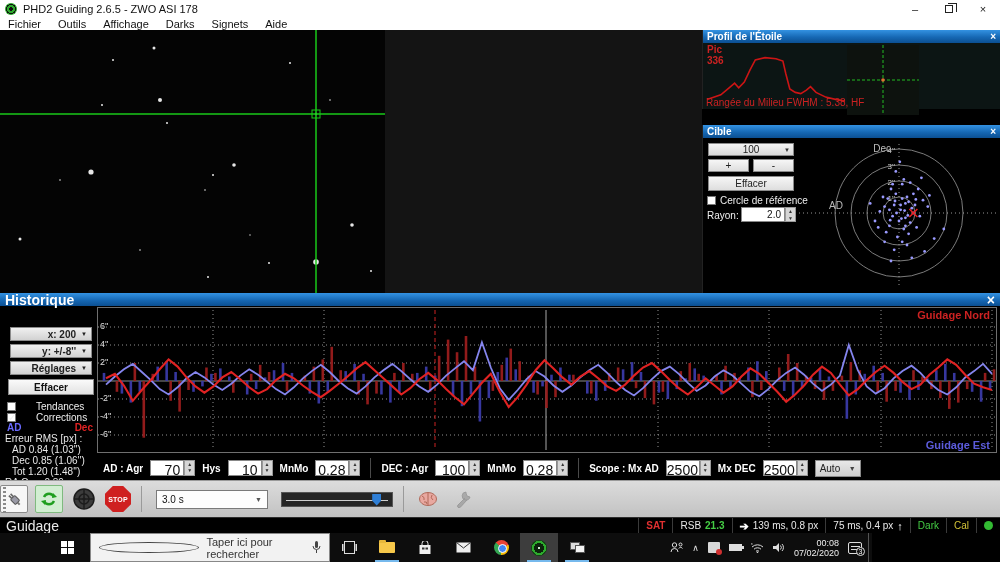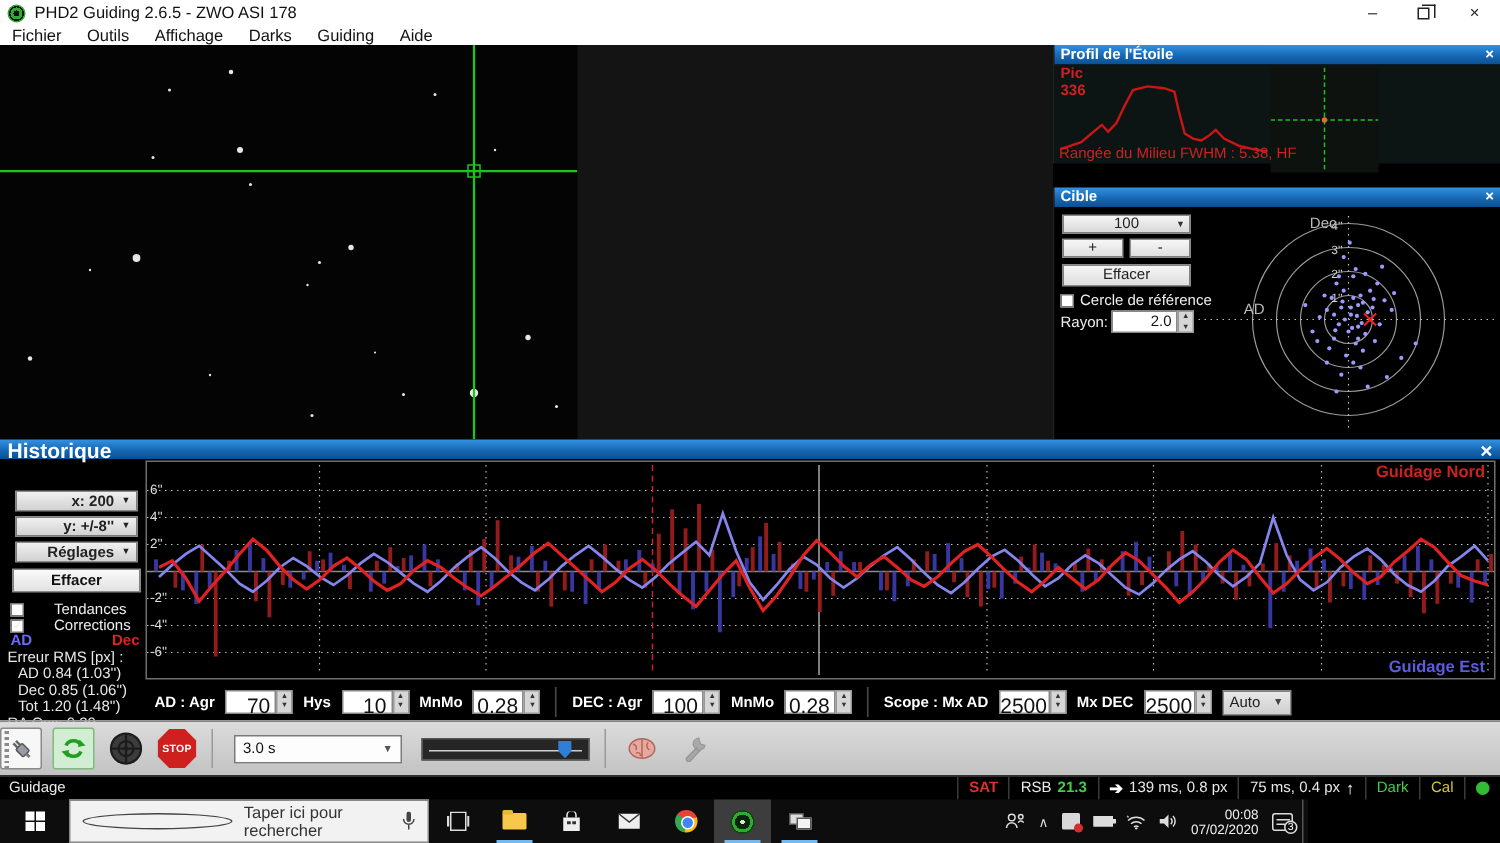--- a/index.html
+++ b/index.html
@@ -82,31 +82,31 @@
   .stop{width:26px;height:26px;background:#cf2020;clip-path:polygon(30% 0,70% 0,100% 30%,100% 70%,70% 100%,30% 100%,0 70%,0 30%);display:flex;align-items:center;justify-content:center;color:#fff;font-size:7px;font-weight:bold;letter-spacing:.2px;}
   .expo{width:112px;height:19px;background:#fdfdfd;border:1px solid #7a7a7a;display:flex;align-items:center;justify-content:space-between;padding:0 5px;font-size:10px;color:#111;margin-left:4px;}
   .expo i{font-style:normal;font-size:7px;color:#555;}
   .slider{position:relative;width:112px;height:15px;background:#262626;border:1px solid #555;margin-left:6px;}
   .slider .track{position:absolute;left:4px;right:4px;top:7px;height:1px;background:#cfcfcf;}
   .handle{position:absolute;left:82%;top:1px;width:9px;height:12px;background:#2f7fd6;clip-path:polygon(0 0,100% 0,100% 60%,50% 100%,0 60%);}
   .tbsep{width:1px;height:26px;background:#9a9a9a;margin:0 3px;}
 
   
   .statusbar{left:0;top:517px;width:1000px;height:16px;background:#000;border-top:1px solid #2e2e2e;display:flex;align-items:center;}
-  .st-state{color:#e8e8e8;font-size:10px;padding-left:6px;}
+  .st-state{color:#e8e8e8;font-size:14px;padding-left:6px;}
   .st-right{margin-left:auto;display:flex;align-items:center;height:100%;}
   .st-seg{display:flex;align-items:center;gap:4px;padding:0 7px;height:100%;border-left:1px solid #3a3a3a;font-size:10px;color:#e8e8e8;white-space:nowrap;}
   .sat{color:#e03030;font-weight:bold;}
   .rsbv{color:#44cc44;font-weight:bold;}
   .darktxt{color:#44cc44;} .caltxt{color:#d4c438;}
   .st-dot{width:9px;height:9px;border-radius:50%;background:#33bb33;}
   .st-arrow{color:#fff;font-weight:bold;font-size:11px;line-height:10px;}
 
   
-  .taskbar{left:0;top:533px;width:872px;height:29px;background:#0d0d0d;display:flex;align-items:stretch;}
+  .taskbar{left:0;top:533px;width:872px;height:29px;background:#0d0d0d;display:flex;align-items:stretch;padding-left:44px;}
   .start{width:46px;display:flex;align-items:center;justify-content:center;}
   .winlogo{display:grid;grid-template-columns:6px 6px;grid-template-rows:6px 6px;gap:1px;}
   .winlogo b{background:#fff;}
   .search{width:240px;background:#f2f2f2;border:1px solid #888;display:flex;align-items:center;gap:8px;padding:0 8px;}
   .search .ring{width:11px;height:11px;border:1.5px solid #444;border-radius:50%;}
   .search span{font-size:11px;color:#333;flex:1;}
   .tb-ico{width:38px;display:flex;align-items:center;justify-content:center;position:relative;}
   .underline:after{content:"";position:absolute;bottom:0;left:7px;width:24px;height:2px;background:#76b9ed;}
   .active-app{background:#3d3d3d;}
   .folder{width:16px;height:11px;background:#f7c84a;border-radius:1px;position:relative;}
@@ -146,21 +146,21 @@
         </span>
       <span class="win-btn">×</span>
     </span>
   </div>
 
   <div class="abs menubar">
       <span class="menu-item">Fichier</span>
       <span class="menu-item">Outils</span>
       <span class="menu-item">Affichage</span>
       <span class="menu-item">Darks</span>
-      <span class="menu-item">Guiding</span>
+      <span class="menu-item">Signets</span>
       <span class="menu-item">Aide</span>
     </div>
 
   <div class="abs main">
     <div class="abs starfield">
       <svg id="stars" width="385" height="263">
           <circle cx="154" cy="18" r="1.5" fill="#e6e6e6"></circle>
           <circle cx="113" cy="30" r="1" fill="#e6e6e6"></circle>
           <circle cx="290" cy="33" r="1" fill="#e6e6e6"></circle>
           <circle cx="160" cy="70" r="2" fill="#e6e6e6"></circle>

